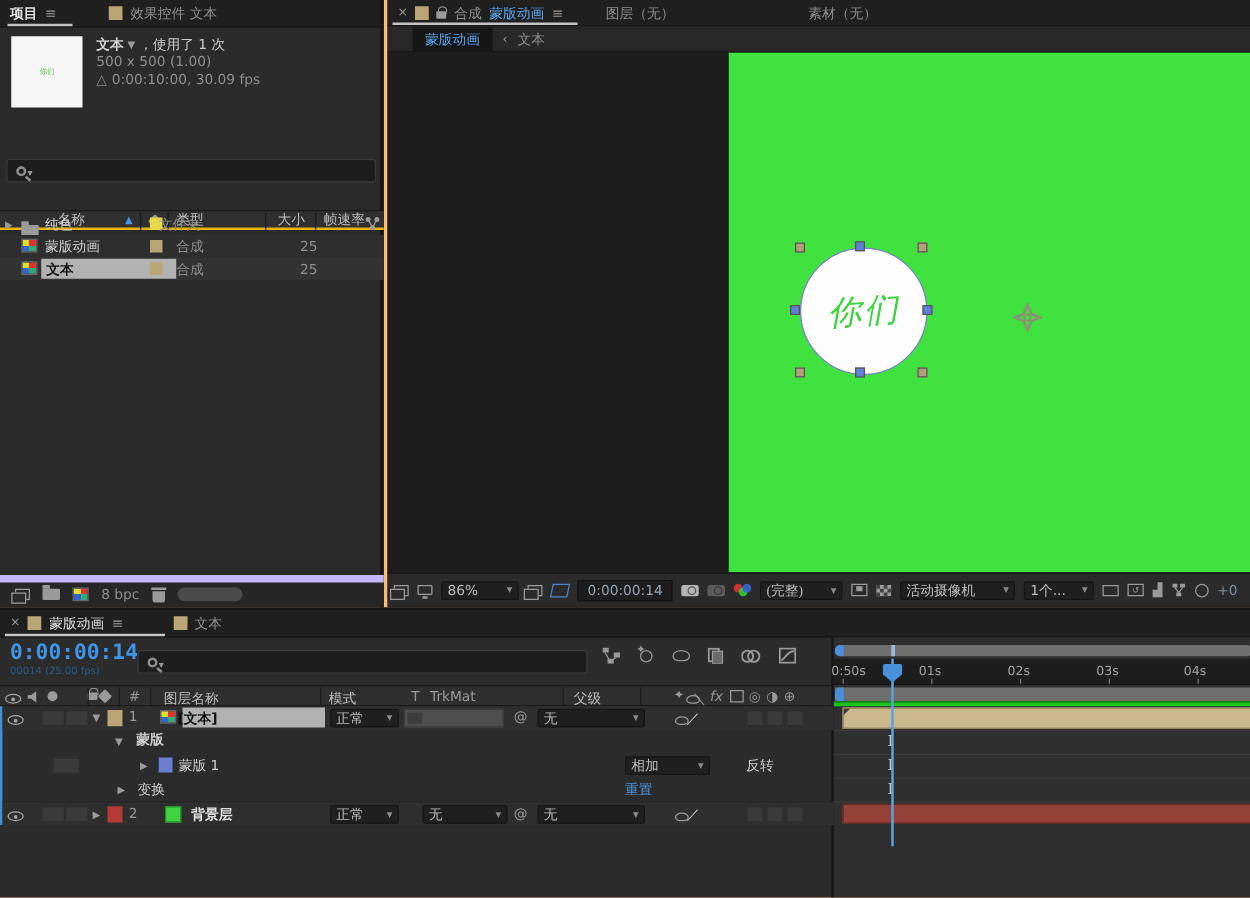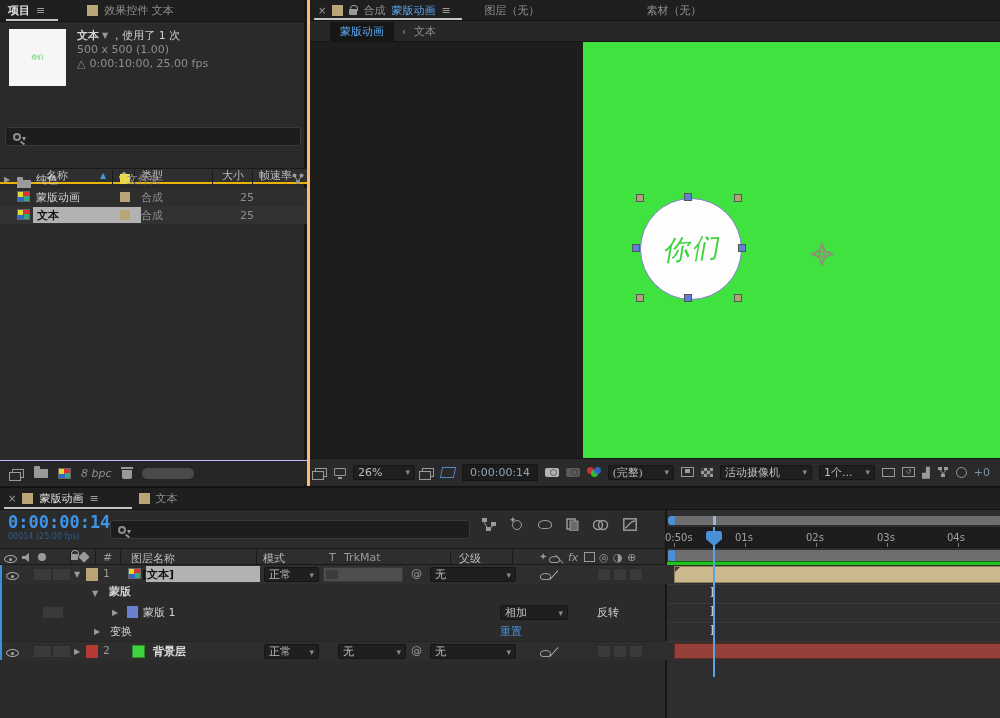--- a/index.html
+++ b/index.html
@@ -75,21 +75,21 @@
       <span style="color:#4cc04c;font-size:6px;">你们</span>
     </div>
     <div class="abs row" style="left:77px;top:28px;gap:3px;">
       <b style="color:#d6d6d6;">文本</b>
       <span class="glyph" style="font-size:8px;">▼</span>
       <span style="color:#cfcfcf;">，使用了 1 次</span>
     </div>
     <div class="abs dim" style="left:77px;top:43px;">500 x 500 (1.00)</div>
     <div class="abs row dim" style="left:77px;top:57px;gap:4px;">
       <span>△</span>
-      <span>0:00:10:00, 25.00 fps</span>
+      <span>0:00:10:00, 30.09 fps</span>
     </div>
 
     <div class="abs row" style="left:5px;top:127px;width:296px;height:19px;background:#1d1d1d;border:1px solid #3a3a3a;border-radius:3px;padding:0 7px;gap:6px;">
       <span class="mag"></span>
       <span class="glyph" style="font-size:8px;margin-left:-5px;margin-top:4px;">▾</span>
     </div>
 
     <div class="abs row" style="left:0;top:168px;width:307px;height:16px;background:#2f2f2f;border-top:1px solid #1a1a1a;border-bottom:2px solid #eab308;padding-left:36px;">
       <span style="margin-left:10px;color:#bdbdbd;">名称</span>
       <span class="abs" style="left:100px;color:#4596e0;font-size:8px;">▲</span>
@@ -127,21 +127,21 @@
 
     <div class="abs row" style="left:0;top:206px;width:307px;height:18px;background:#323232;">
       <span class="compic abs" style="left:17px;top:3px;"></span>
       <span class="abs" style="left:33px;top:1px;width:108px;height:16px;background:#b2b2b2;"></span>
       <span class="abs" style="left:37px;color:#111;font-weight:bold;">文本</span>
       <span class="abs sq" style="left:120px;top:4px;width:10px;height:10px;"></span>
       <span class="abs dim" style="left:141px;">合成</span>
       <span class="abs dim" style="left:240px;">25</span>
     </div>
 
-    <div class="abs row" style="left:0;top:460px;width:307px;height:25px;background:#262626;border-top:1px solid #c4b5fd;gap:10px;padding:0 6px;font-style:italic;">
+    <div class="abs row" style="left:0;top:460px;width:307px;height:25px;background:#262626;border-top:6px solid #c4b5fd;gap:10px;padding:0 6px;">
       <span class="winstack" style="margin-left:6px;"></span>
       <span class="folder"></span>
       <span class="compic"></span>
       <span class="dim">8 bpc</span>
       <span class="trash"></span>
       <span style="width:52px;height:11px;border-radius:6px;background:#4a4a4a;"></span>
     </div>
   </div>
 
   <div class="abs" style="left:310px;top:0;width:690px;height:486px;background:#262626;">
@@ -185,21 +185,21 @@
       <svg class="abs" style="left:500px;top:200px;" width="24" height="24" viewBox="0 0 24 24">
         <path d="M12 2 L15 9 L22 12 L15 15 L12 22 L9 15 L2 12 L9 9 Z" fill="none" stroke="#8f8f76" stroke-width="2"></path>
         <circle cx="12" cy="12" r="2.5" fill="none" stroke="#8f8f76" stroke-width="1.5"></circle>
       </svg>
     </div>
 
     <div class="abs row" style="left:0;top:458px;width:690px;height:27px;background:#2a2a2a;border-top:1px solid #161616;gap:7px;padding:0 5px;white-space:nowrap;">
       <span class="winstack"></span>
       <span class="monitor"></span>
       <span class="dd" style="width:62px;">
-          <span>26%</span>
+          <span>86%</span>
           <span class="car">▾</span>
         </span>
       <span class="winstack"></span>
       <span style="width:14px;height:11px;border:1.5px solid #4e86c8;transform:skewX(-12deg);"></span>
       <span style="background:#1c1c1c;border:1px solid #141414;padding:1px 7px;color:#93a5b5;">0:00:00:14</span>
       <span class="cam"></span>
       <span class="cam" style="opacity:.35;"></span>
       <span class="rgb">
           <i style="left:0;top:0;background:#d33;"></i>
           <i style="left:4px;top:3px;background:#3c3;"></i>

